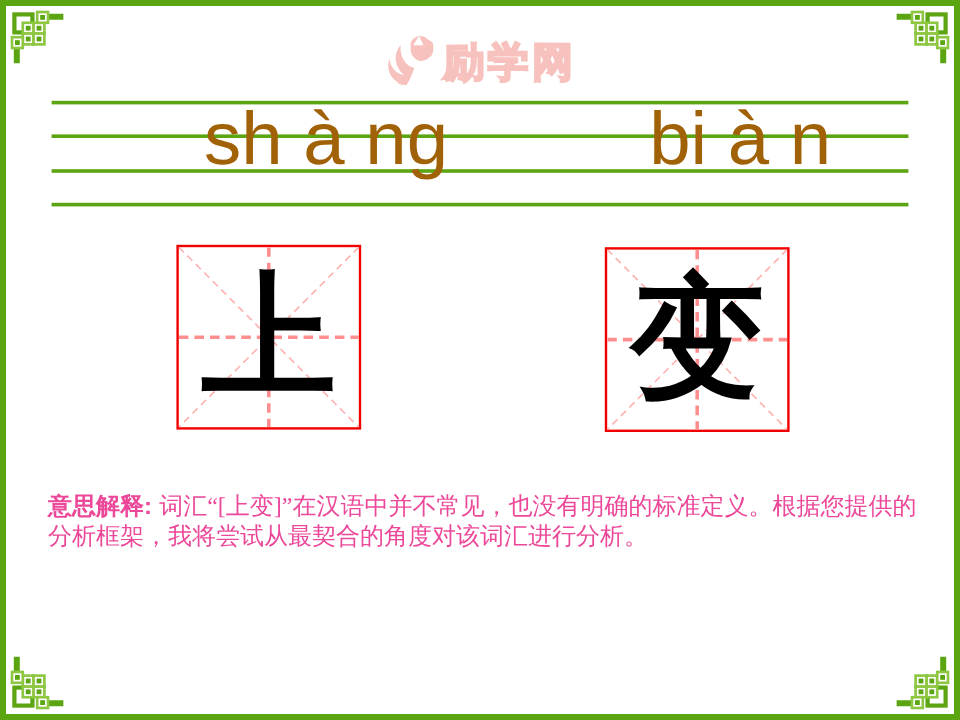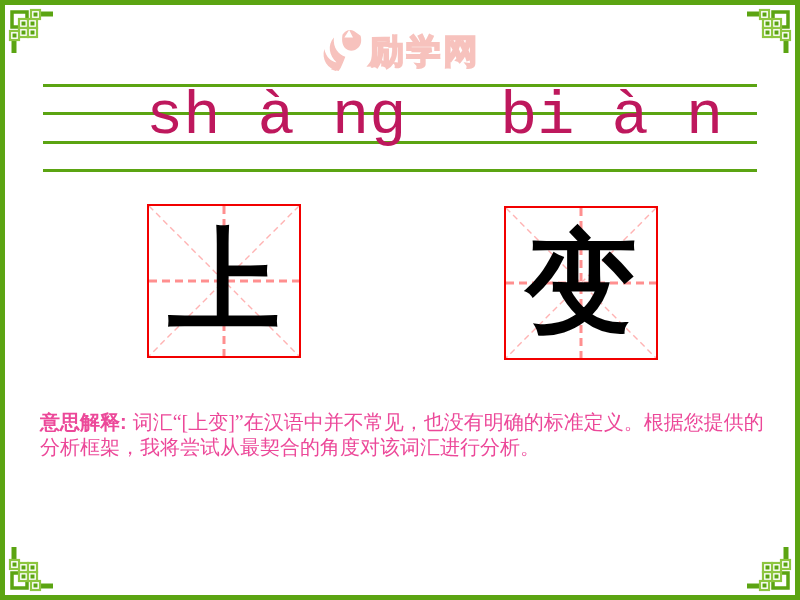--- a/index.html
+++ b/index.html
@@ -33,25 +33,25 @@
     color:#fdebe9;-webkit-text-stroke:2px var(--pink);
     font-family:"Liberation Sans",sans-serif;
   }
   
   .staff-line{
     position:absolute;left:43px;width:714px;height:3px;
     background:var(--green);
   }
   .pinyin-word{
     position:absolute;top:86px;
-    font-family:Liberation Mono, monospace;
-    font-size:62px;line-height:1;color:#be185d;white-space:pre;
+    font-family:Liberation Sans, sans-serif;
+    font-size:62px;line-height:1;color:#a16207;white-space:pre;margin-left:24px;
   }
   .pw1{left:146px;}
-  .pw2{left:500px;}
+  .pw2{left:517px;}
   
   .tian{
     position:absolute;width:150px;height:150px;
     border:2px solid var(--red);box-sizing:content-box;background:#fff;
   }
   .tian.t1{left:147px;top:204px;}
   .tian.t2{left:504px;top:206px;}
   .tian svg{position:absolute;inset:0;width:150px;height:150px;}
   .g-diag{stroke:var(--diag);stroke-width:1.4;stroke-dasharray:6 4;}
   .g-mid{stroke:var(--guide);stroke-width:3;stroke-dasharray:8 5;}

